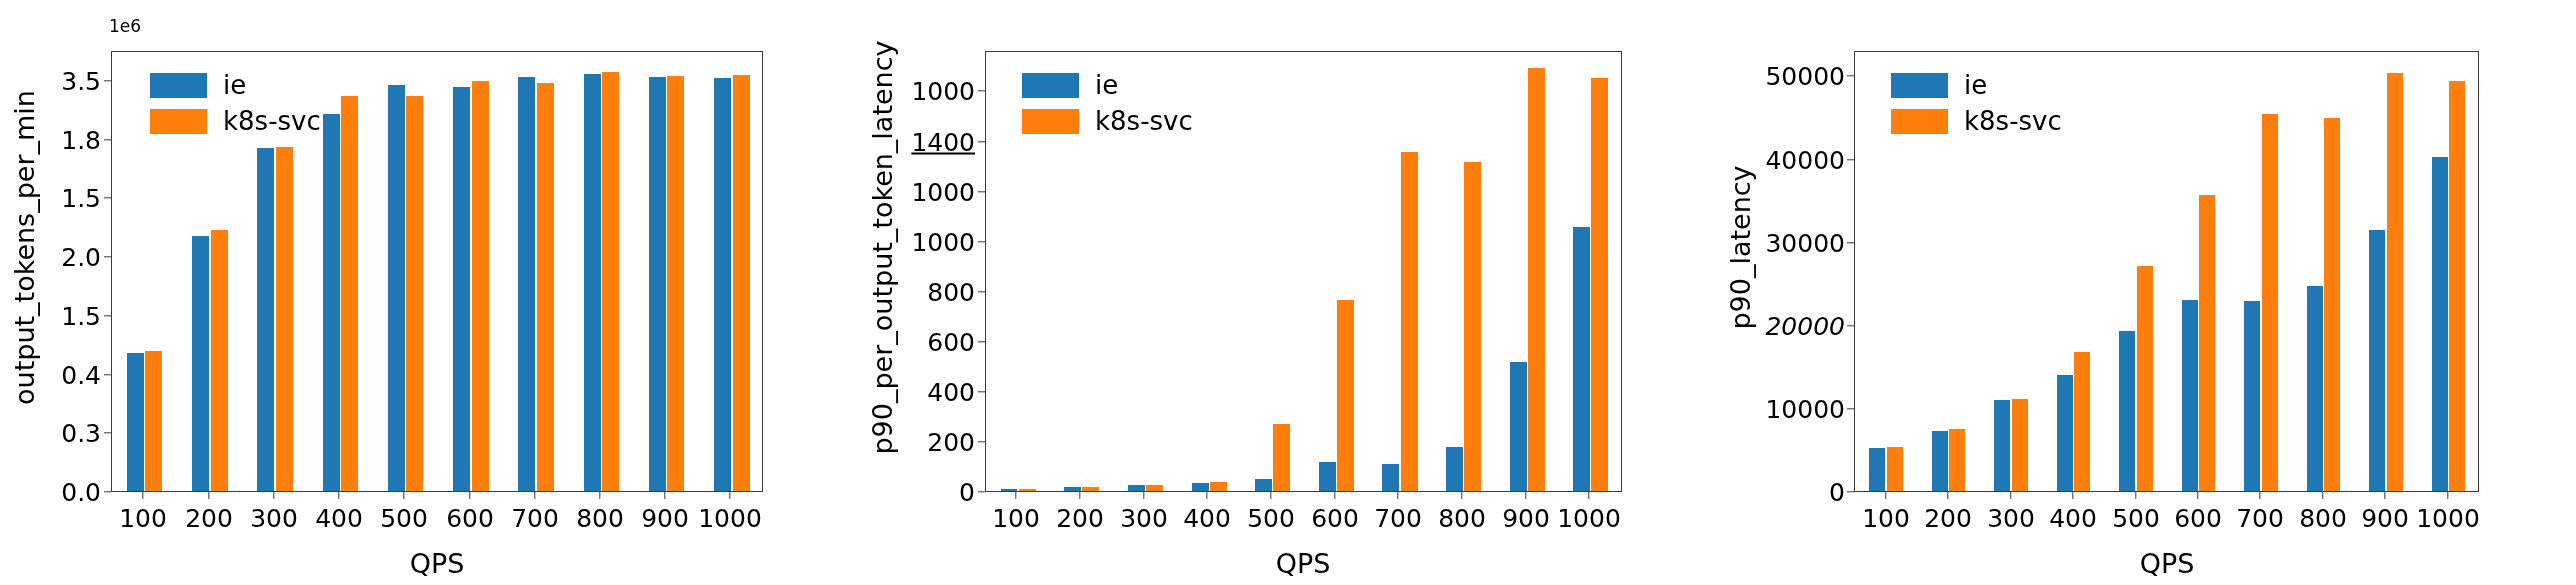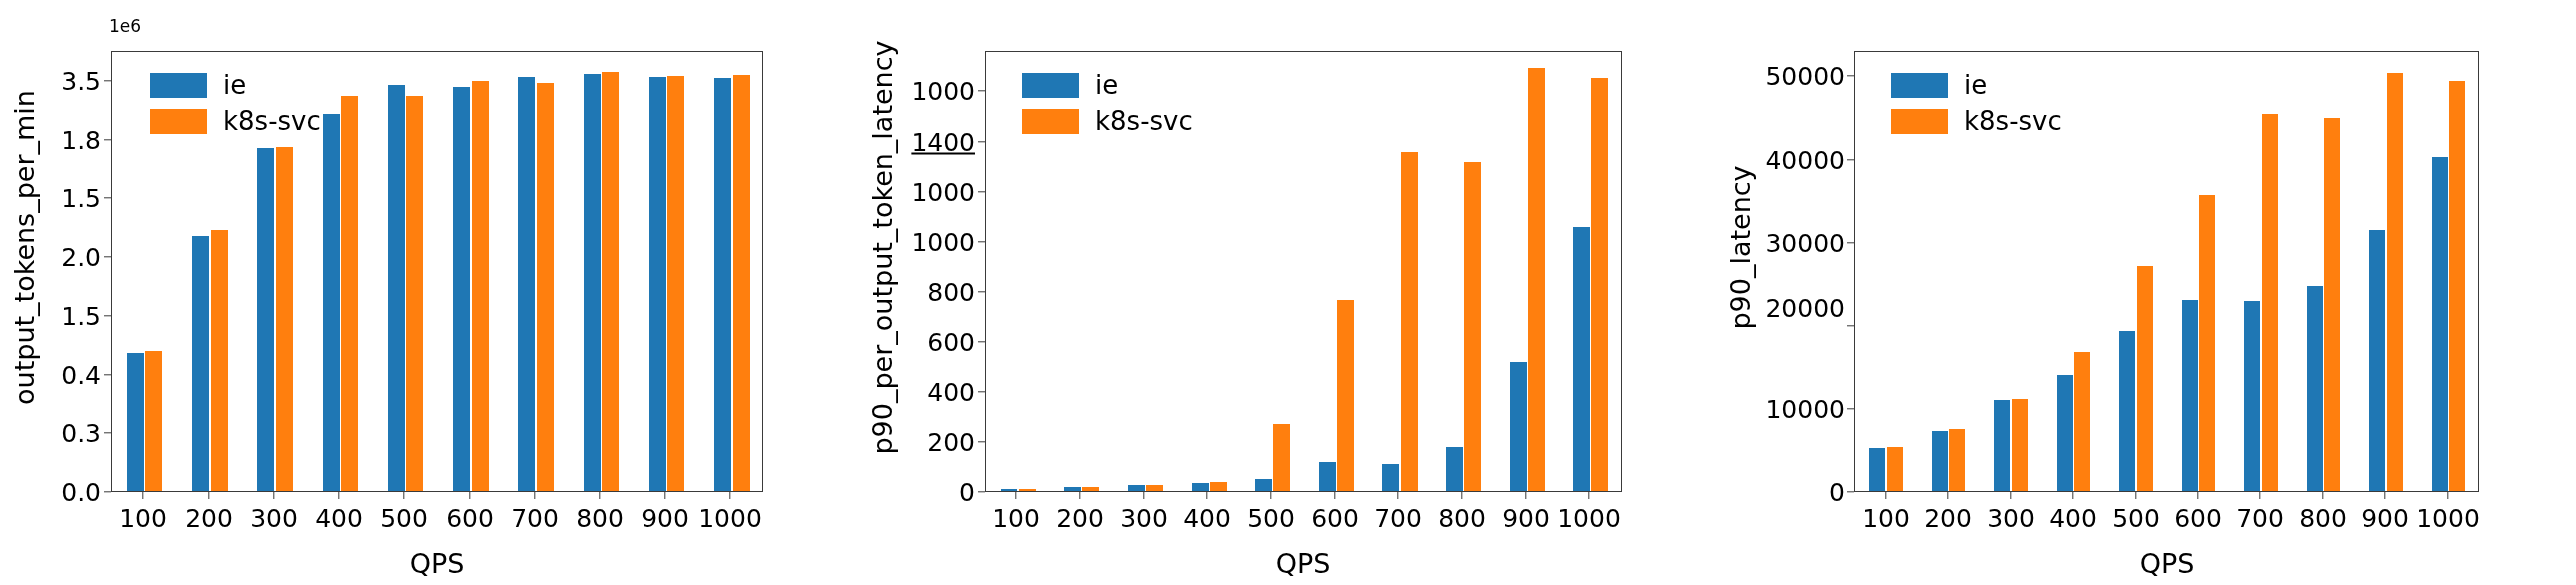--- a/index.html
+++ b/index.html
@@ -277,21 +277,21 @@
           <div class="legrow">
             <div class="legswatch" style="background: rgb(255, 127, 14);"></div>
             <div class="legtext">k8s-svc</div>
           </div>
         </div>
       </div>
       <div class="ytick" style="top: 492px; right: 731px;">0</div>
       <div class="ytickmark" style="top: 492px; left: 131px;"></div>
       <div class="ytick" style="top: 409px; right: 731px;">10000</div>
       <div class="ytickmark" style="top: 409px; left: 131px;"></div>
-      <div class="ytick" style="top: 308px; right: 731px;">20000</div>
+      <div class="ytick" style="top: 326px; right: 731px; font-style: italic;">20000</div>
       <div class="ytickmark" style="top: 326px; left: 131px;"></div>
       <div class="ytick" style="top: 243px; right: 731px;">30000</div>
       <div class="ytickmark" style="top: 243px; left: 131px;"></div>
       <div class="ytick" style="top: 160px; right: 731px;">40000</div>
       <div class="ytickmark" style="top: 160px; left: 131px;"></div>
       <div class="ytick" style="top: 76px; right: 731px;">50000</div>
       <div class="ytickmark" style="top: 76px; left: 131px;"></div>
       <div class="xtick" style="left: 170px; top: 504px;">100</div>
       <div class="xtickmark" style="left: 170px; top: 492px;"></div>
       <div class="xtick" style="left: 232px; top: 504px;">200</div>

